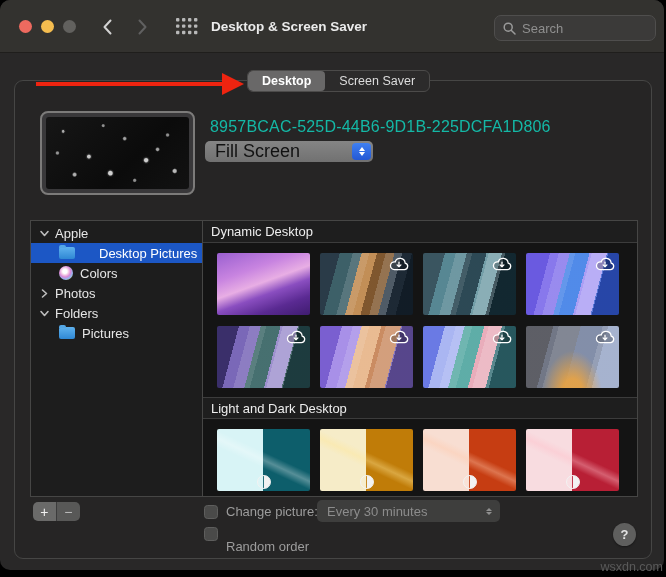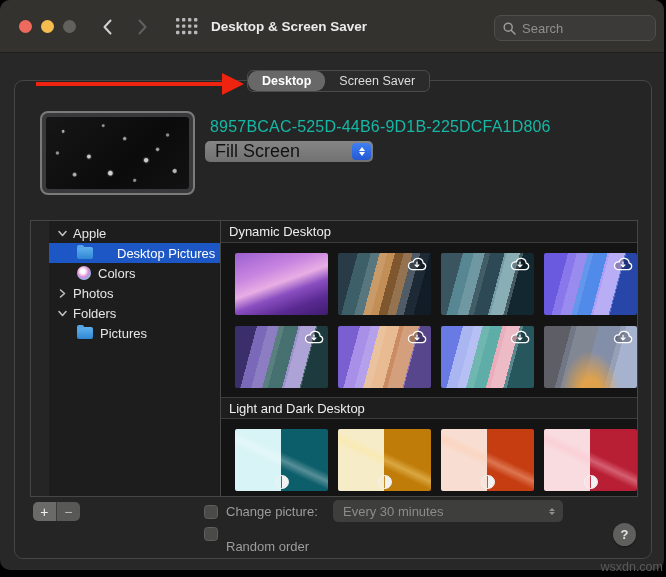--- a/index.html
+++ b/index.html
@@ -23,21 +23,21 @@
   .searchbox svg { flex:0 0 auto; margin-right:6px; }
   .searchbox input { background:transparent; border:none; outline:none; color:#d8d8d8; font-size:13px; width:110px; font-family:"Liberation Sans", sans-serif; }
   .searchbox input::placeholder { color:#8f8f8f; }
 
   
   .panel { position:absolute; left:14px; top:80px; width:638px; height:479px; border:1px solid #464645; border-radius:9px; background:#262525; }
 
   
   .tabs { position:absolute; left:247px; top:70px; height:22px; display:flex; background:#2c2b2b; border:1px solid #4c4b4a; border-radius:6px; overflow:hidden; z-index:5; }
   .tab { display:flex; align-items:center; justify-content:center; font-size:12.5px; color:#dcdcdc; padding:0 14px; cursor:default; }
-  .tab.selected { background:#696868; border-radius:9px; color:#ffffff; font-weight:bold; }
+  .tab.selected { background:#696868; border-radius:4px; color:#ffffff; font-weight:bold; }
 
   
   .arrow-line { position:absolute; left:36px; top:82px; width:187px; height:4px; background:#ee2410; z-index:6; }
   .arrow-head { position:absolute; left:222px; top:73px; width:0; height:0; border-top:11px solid transparent; border-bottom:11px solid transparent; border-left:22px solid #ee2410; z-index:6; }
 
   
   .preview-frame { position:absolute; left:40px; top:111px; width:155px; height:84px; border:2px solid #7c7b7a; border-radius:8px; background:#39383a; padding:4px; }
   .preview-img { width:100%; height:100%; border-radius:3px;
     background:
       radial-gradient(circle at 12% 20%, rgba(210,210,210,.8) 0 1px, rgba(90,90,90,.4) 1.6px, transparent 2.6px),
@@ -55,21 +55,21 @@
       linear-gradient(135deg, #161616, #0b0b0b 60%, #121212);
   }
   .guid { position:absolute; left:210px; top:118px; font-size:16px; color:#14b8a6; letter-spacing:.2px; white-space:nowrap; }
   .popup { position:absolute; left:205px; top:141px; width:168px; height:21px; background:linear-gradient(#858585,#717171); border-radius:5px; display:flex; align-items:center; }
   .popup .popup-label { font-size:18px; color:#121212; padding-left:10px; flex:1; }
   .popup .popup-cap { width:19px; height:17px; margin-right:2px; border-radius:4px; background:linear-gradient(#3f80f2,#2458d4); display:flex; flex-direction:column; align-items:center; justify-content:center; gap:1px; }
   .cap-up { width:0; height:0; border-left:3.5px solid transparent; border-right:3.5px solid transparent; border-bottom:4px solid #fff; }
   .cap-down { width:0; height:0; border-left:3.5px solid transparent; border-right:3.5px solid transparent; border-top:4px solid #fff; }
 
   
-  .lists { position:absolute; left:30px; top:220px; width:608px; height:277px; border:1px solid #464645; display:flex;padding-left:18px; }
+  .lists { position:absolute; left:30px; top:220px; width:608px; height:277px; border:1px solid #464645; display:flex; }
   .sidebar { width:172px; background:#1d1d1d; border-right:1px solid #464645; padding-top:2px; }
   .side-row { height:20px; display:flex; align-items:center; font-size:13px; color:#e6e6e6; position:relative; }
   .side-row.selected { background:#1c57c5; color:#ffffff;gap:17px; }
   .side-row .disc { position:absolute; left:8px; width:11px; height:11px; }
   .side-row .g-label { margin-left:24px; }
   .side-row .c-icon { margin-left:28px; margin-right:7px; }
   .folder-icon { width:16px; height:12px; position:relative; background:linear-gradient(#5fb2ee,#2f88d4); border-radius:2px; }
   .folder-icon::before { content:""; position:absolute; left:0; top:-2px; width:7px; height:3px; background:#54a7e6; border-radius:2px 2px 0 0; }
   .colors-sphere { width:14px; height:14px; border-radius:50%; background:radial-gradient(circle at 42% 38%, #ffffff 0 18%, #f6d0e8 30%, #d98ad8 48%, #8fb8f0 68%, #e8c050 85%, #b070d8 100%); }
 
@@ -87,21 +87,21 @@
   .plusminus { position:absolute; left:33px; top:502px; width:47px; height:19px; border-radius:5px; overflow:hidden; display:flex; }
   .pm-seg { width:50%; display:flex; align-items:center; justify-content:center; font-size:14px; }
   .pm-add { background:#6a6a69; color:#f2f2f2; border-right:1px solid #3c3c3c; }
   .pm-remove { background:#585857; color:#bdbdbd; }
   .checkbox { position:absolute; width:14px; height:14px; border-radius:3.5px; background:#4a4a49; border:1px solid #5e5e5d; }
   .cb1 { left:204px; top:505px; }
   .cb2 { left:204px; top:527px; }
   .foot-label { position:absolute; font-size:13px; color:#9c9c9c; white-space:nowrap; }
   .fl1 { left:226px; top:504px; }
   .fl2 { left:226px; top:539px; }
-  .dropdown-disabled { position:absolute; left:333px; top:500px; width:230px; height:22px; background:#3e3e3d; border-radius:5px; display:flex; align-items:center;gap:16px; }
+  .dropdown-disabled { position:absolute; left:317px; top:500px; width:183px; height:22px; background:#3e3e3d; border-radius:5px; display:flex; align-items:center;gap:16px; }
   .dropdown-disabled .dd-label { flex:1; font-size:13px; color:#8c8c8c; padding-left:10px; }
   .dd-chevrons { margin-right:8px; display:flex; flex-direction:column; gap:1px; align-items:center; }
   .dd-up { width:0; height:0; border-left:3px solid transparent; border-right:3px solid transparent; border-bottom:3.5px solid #8f8f8f; }
   .dd-down { width:0; height:0; border-left:3px solid transparent; border-right:3px solid transparent; border-top:3.5px solid #8f8f8f; }
   .help-btn { position:absolute; left:613px; top:523px; width:23px; height:23px; border-radius:50%; background:#5f5f5e; color:#e4e4e4; font-size:13px; font-weight:bold; display:flex; align-items:center; justify-content:center; box-shadow:0 1px 2px rgba(0,0,0,.4); }
 
   .watermark { position:absolute; right:3px; bottom:3px; font-size:12.5px; color:#5a5a5a; z-index:10; }
 </style>
 </head>
 <body>

